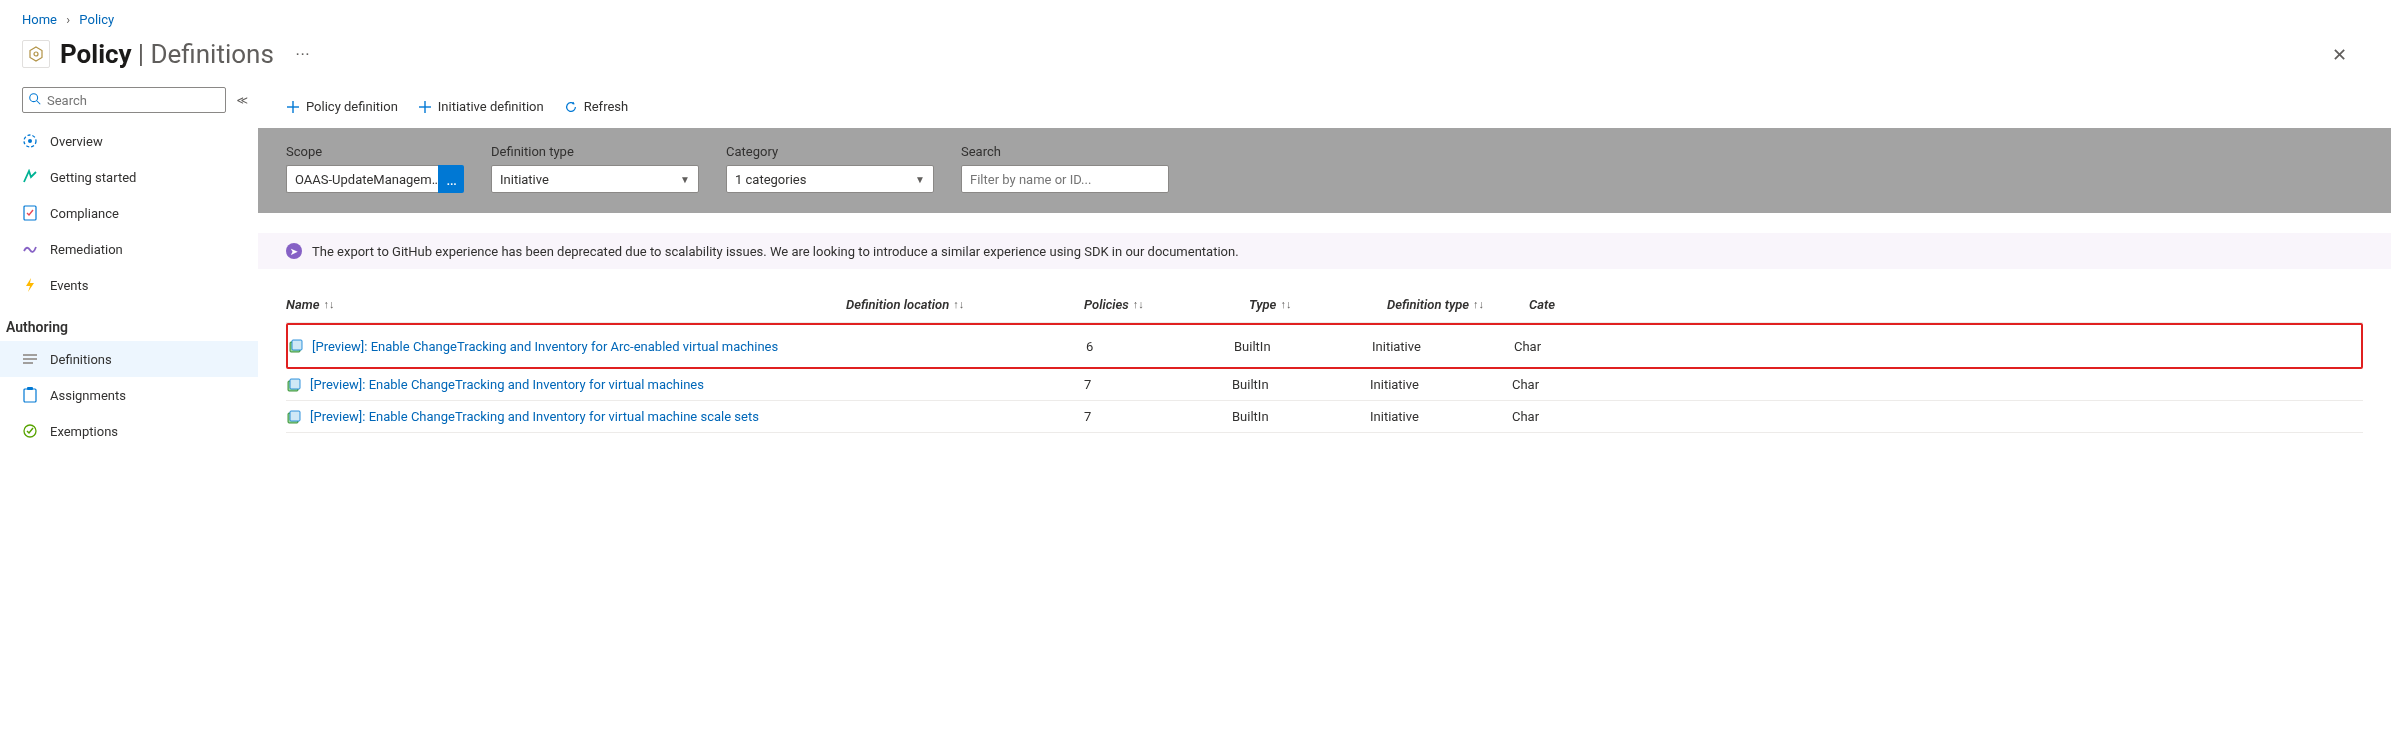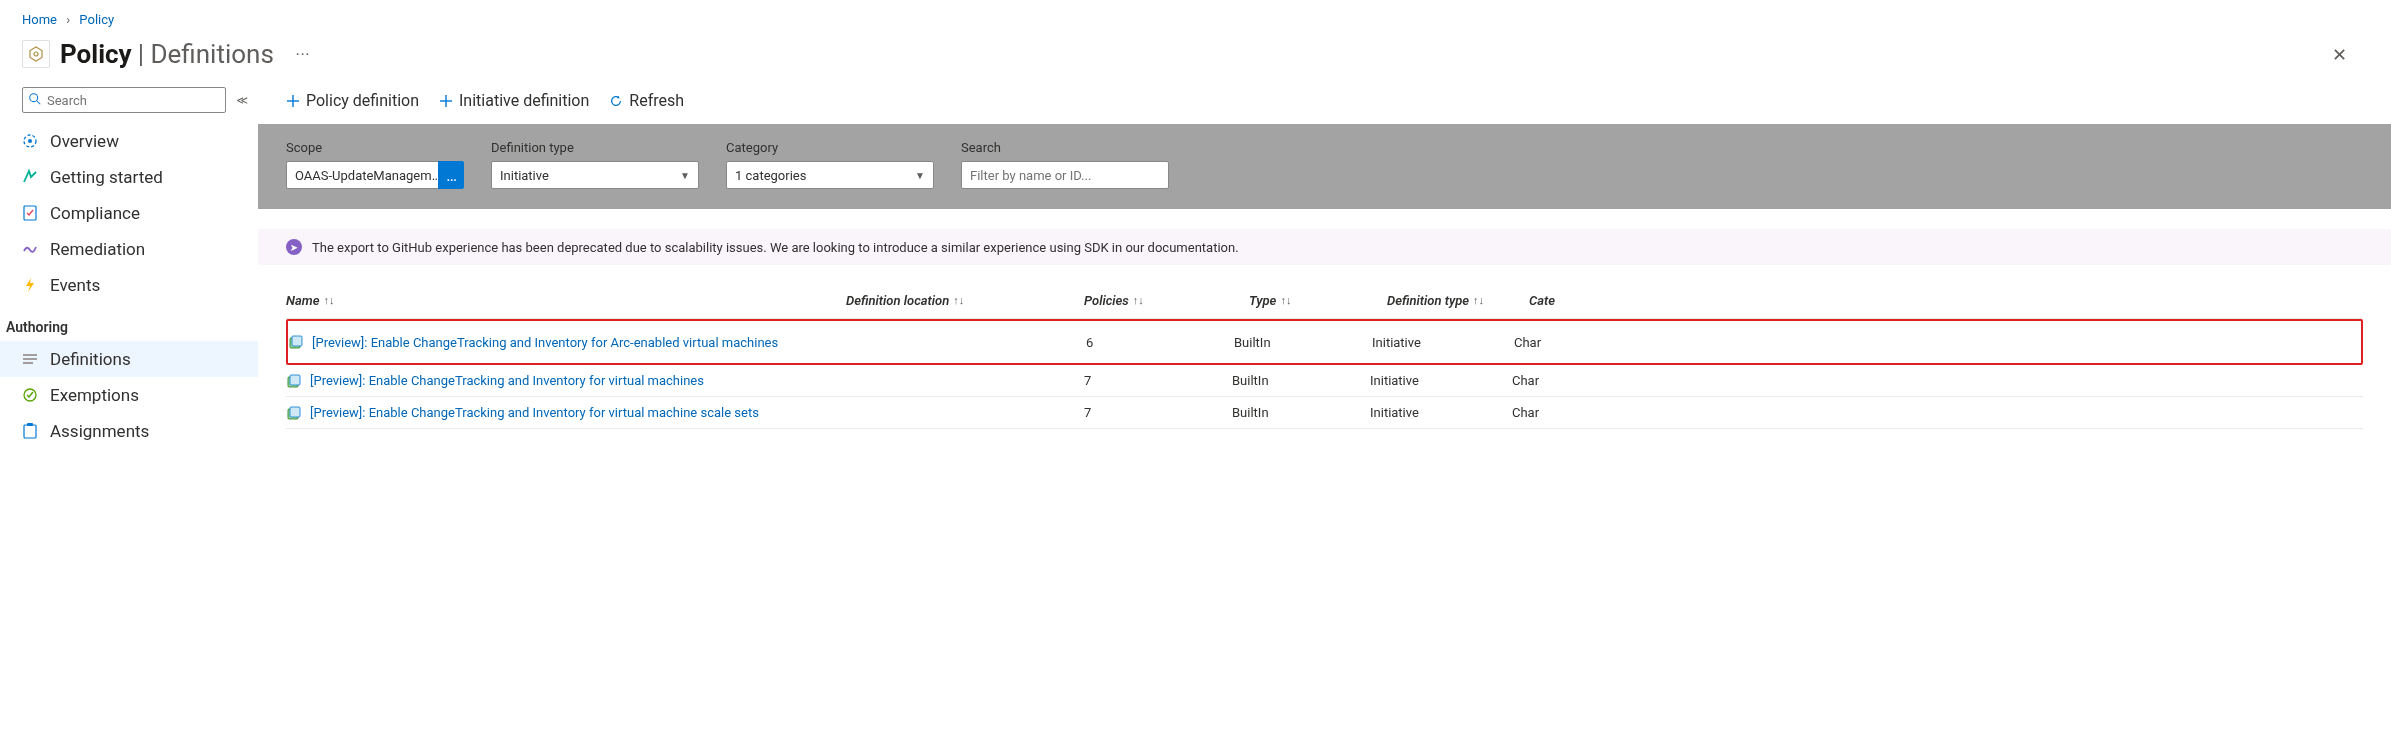--- a/index.html
+++ b/index.html
@@ -110,21 +110,21 @@
       font-size: 11px;
       cursor: pointer;
     }
 
     .nav-item {
       display: flex;
       align-items: center;
       height: 36px;
       padding: 0 10px 0 22px;
       cursor: pointer;
-      font-size: 17px;
+      font-size: 13px;
       color: #323130;
     }
     .nav-item.active {
       background: #edf6fe;
     }
     .nav-item .nav-icon {
       width: 16px;
       height: 16px;
       margin-right: 12px;
       display: flex;
@@ -145,23 +145,24 @@
     }
     .toolbar {
       display: flex;
       align-items: center;
       padding: 10px 28px 14px;
     }
     .toolbar-btn {
       display: flex;
       align-items: center;
       margin-right: 20px;
-      font-size: 16px;
-      color: #323130;
-      cursor: pointer;
+      font-size: 13px;
+      color: #323130;
+      cursor: pointer;
+      margin-top: 8px;
     }
     .toolbar-btn .tb-icon {
       color: #0078d4;
       margin-right: 6px;
       font-size: 15px;
       display: flex;
     }
 
     .filter-bar {
       background: #a3a3a3;
@@ -408,35 +409,35 @@
           <svg width="16" height="16" viewBox="0 0 16 16">
             <rect x="1" y="3" width="14" height="2" fill="#a19f9d"></rect>
             <rect x="1" y="7" width="14" height="2" fill="#a19f9d"></rect>
             <rect x="1" y="11" width="10" height="2" fill="#a19f9d"></rect>
           </svg>
         </span>
       <span>Definitions</span>
     </div>
     <div class="nav-item">
       <span class="nav-icon">
+          <svg width="14" height="16" viewBox="0 0 14 16">
+            <rect x="1" y="2" width="12" height="13" rx="1" fill="none" stroke="#0078d4" stroke-width="1.2"></rect>
+            <rect x="4" y="0" width="6" height="3" rx="1" fill="#0078d4"></rect>
+          </svg>
+        </span>
+      <span>Assignments</span>
+    </div>
+    <div class="nav-item">
+      <span class="nav-icon">
           <svg width="16" height="16" viewBox="0 0 16 16">
             <circle cx="8" cy="8" r="6" fill="none" stroke="#57a300" stroke-width="1.3"></circle>
             <path d="M5 8 L7 10 L11 5" fill="none" stroke="#57a300" stroke-width="1.5"></path>
           </svg>
         </span>
       <span>Exemptions</span>
-    </div>
-    <div class="nav-item">
-      <span class="nav-icon">
-          <svg width="14" height="16" viewBox="0 0 14 16">
-            <rect x="1" y="2" width="12" height="13" rx="1" fill="none" stroke="#0078d4" stroke-width="1.2"></rect>
-            <rect x="4" y="0" width="6" height="3" rx="1" fill="#0078d4"></rect>
-          </svg>
-        </span>
-      <span>Assignments</span>
     </div>
   </div>
 
   <div class="main">
 
     <div class="toolbar">
       <div class="toolbar-btn">
         <span class="tb-icon">
             <svg width="14" height="14" viewBox="0 0 14 14">
               <line x1="7" y1="1" x2="7" y2="13" stroke="#0078d4" stroke-width="1.4"></line>

